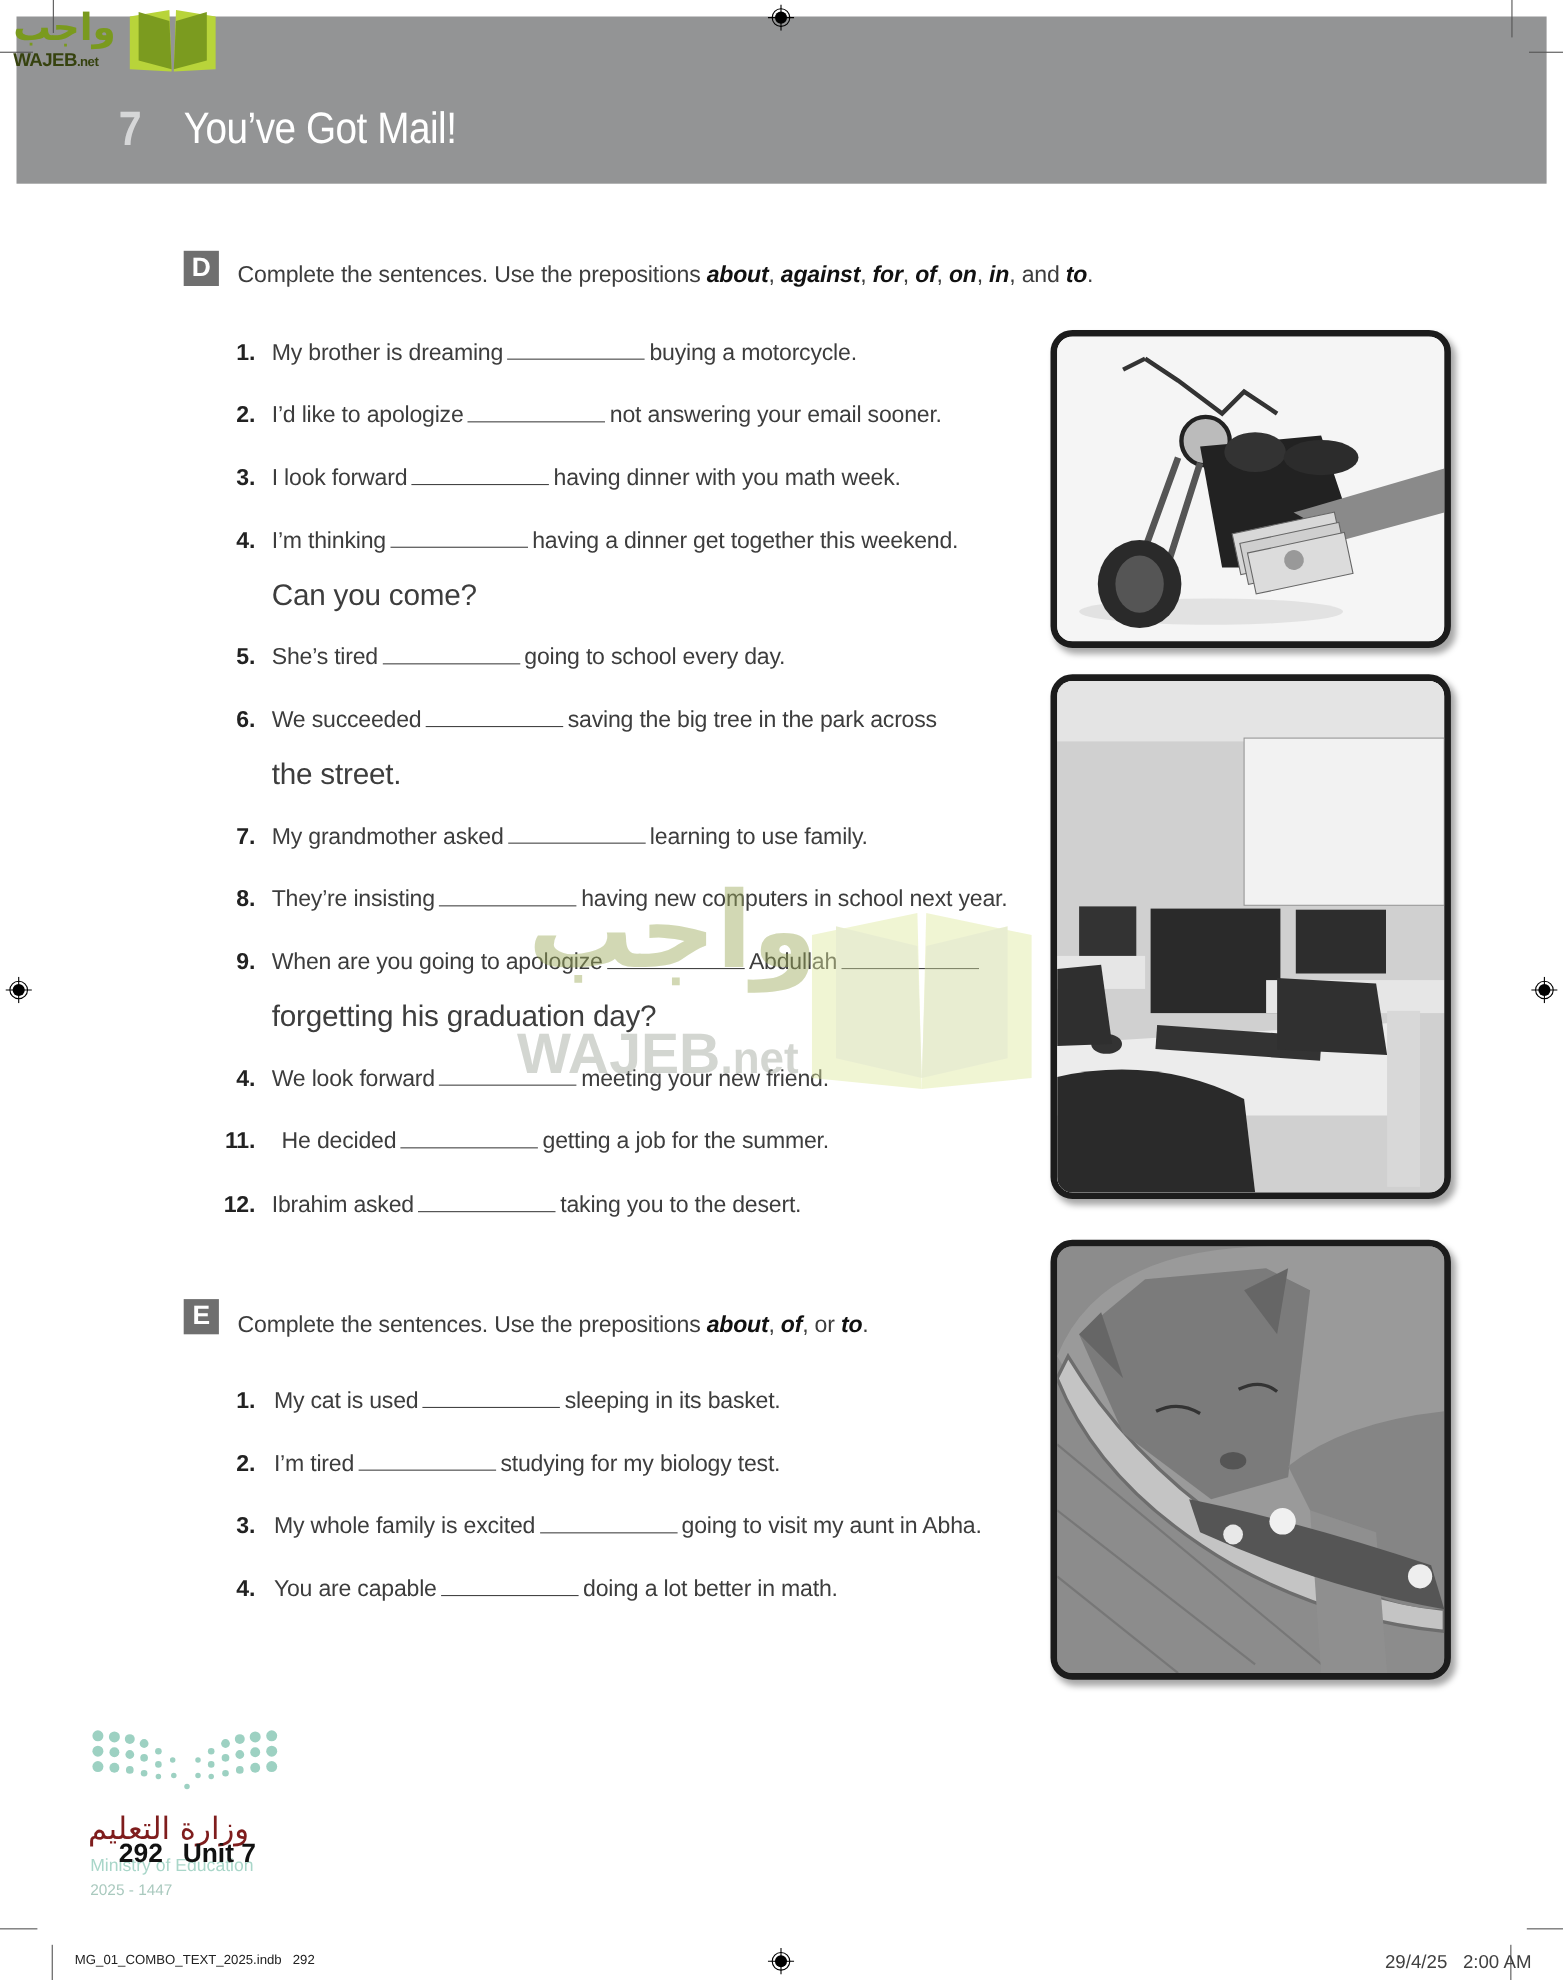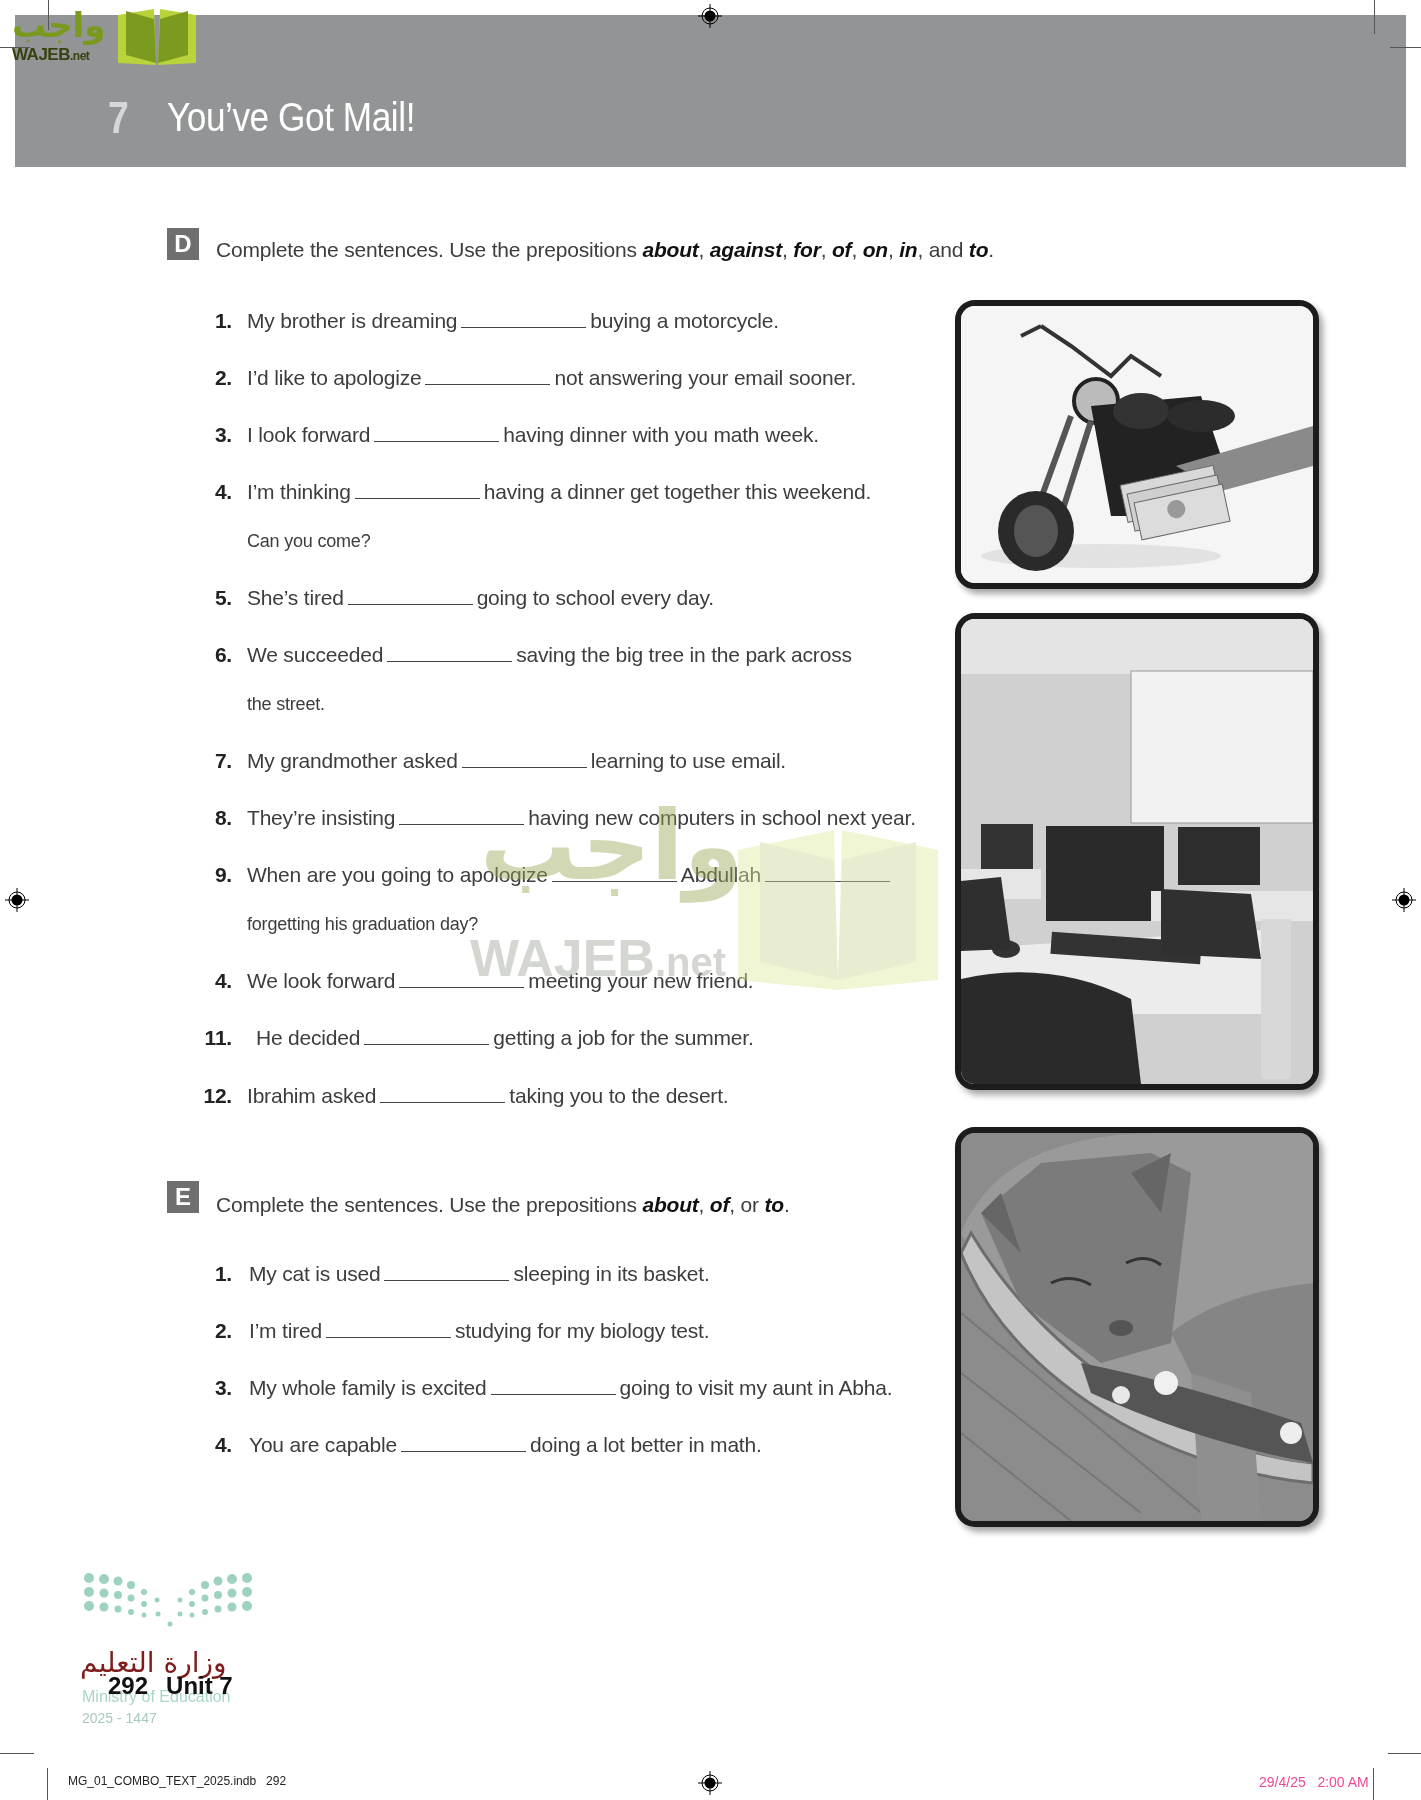--- a/index.html
+++ b/index.html
@@ -20,35 +20,35 @@
   .wajeb-logo svg { position: absolute; left: 106px; top: 0; }
 
   .section-badge { position: absolute; width: 32px; height: 32px; background: #6f6f6f; color: #fff; font-weight: bold; font-size: 24px; text-align: center; line-height: 32px; }
   .instruction { position: absolute; font-size: 21px; color: #3d3d3d; white-space: nowrap; letter-spacing: -0.2px; }
   .instruction b { color: #111; font-style: italic; }
 
   .item { position: absolute; font-size: 21px; color: #3d3d3d; white-space: nowrap; height: 28px; line-height: 28px; letter-spacing: -0.2px; }
   .item .num { position: absolute; font-weight: bold; color: #222; text-align: right; width: 36px; }
   .item .txt { position: absolute; left: 0; }
   .blank { display: inline-block; width: 125px; border-bottom: 1.6px solid #444; height: 20px; vertical-align: baseline; margin: 0 4px; }
-  .cont { position: absolute; font-size: 18px; color: #3d3d3d; white-space: nowrap; line-height: 28px; letter-spacing: -0.2px; }
+  .cont { position: absolute; font-size: 27px; color: #3d3d3d; white-space: nowrap; line-height: 28px; letter-spacing: -0.2px; }
 
   .photo { position: absolute; border: 6px solid #1c1c1c; border-radius: 20px; overflow: hidden; box-shadow: 4px 5px 6px rgba(0,0,0,0.35); background: #ddd; }
 
   .watermark { position: absolute; left: 470px; top: 820px; width: 500px; height: 170px; pointer-events: none; opacity: 0.45; }
 
   .moe-logo { position: absolute; left: 80px; top: 1570px; width: 180px; height: 160px; }
   .moe-logo .ar { position: absolute; left: 0; top: 76px; font-size: 28px; color: #7f1d1d; font-family: "DejaVu Sans", sans-serif; }
   .moe-logo .en { position: absolute; left: 2px; top: 118px; font-size: 16px; color: #a9d6c9; }
   .moe-logo .yr { position: absolute; left: 2px; top: 140px; font-size: 14px; color: #a9c9be; }
   .page-foot { position: absolute; left: 108px; top: 1672px; font-size: 24px; font-weight: bold; color: #111; white-space: nowrap; }
   .page-foot .pg { margin-right: 18px; }
 
   .slug-left { position: absolute; left: 68px; top: 1774px; font-size: 12px; color: #222; white-space: nowrap; }
-  .slug-right { position: absolute; left: 1259px; top: 1774px; font-size: 14px; color: #ec4899; white-space: nowrap; }
+  .slug-right { position: absolute; left: 1259px; top: 1774px; font-size: 17px; color: #404040; white-space: nowrap; }
 </style>
 </head>
 <body>
 
 <div class="banner">
   <div class="unit-num">7</div>
   <div class="unit-title">You’ve Got Mail!</div>
 </div>
 
 <div class="crop" style="left:48px;top:0;width:1px;height:30px;"></div>
@@ -124,21 +124,21 @@
   <span class="txt" style="left:51px;"><span>She’s tired</span><span class="blank"></span><span>going to school every day.</span></span>
 </div>
 <div class="item" style="left:196px;top:641px;">
   <span class="num" style="left:0;">6.</span>
   <span class="txt" style="left:51px;"><span>We succeeded</span><span class="blank"></span><span>saving the big tree in the park across</span></span>
 </div>
 <div class="cont" style="left:247px;top:690px;">the street.</div>
 
 <div class="item" style="left:196px;top:747px;">
   <span class="num" style="left:0;">7.</span>
-  <span class="txt" style="left:51px;"><span>My grandmother asked</span><span class="blank"></span><span>learning to use email.</span></span>
+  <span class="txt" style="left:51px;"><span>My grandmother asked</span><span class="blank"></span><span>learning to use family.</span></span>
 </div>
 <div class="item" style="left:196px;top:804px;">
   <span class="num" style="left:0;">8.</span>
   <span class="txt" style="left:51px;"><span>They’re insisting</span><span class="blank"></span><span>having new computers in school next year.</span></span>
 </div>
 <div class="item" style="left:196px;top:861px;">
   <span class="num" style="left:0;">9.</span>
   <span class="txt" style="left:51px;"><span>When are you going to apologize</span><span class="blank"></span><span>Abdullah</span><span class="blank"></span></span>
 </div>
 <div class="cont" style="left:247px;top:910px;">forgetting his graduation day?</div>

